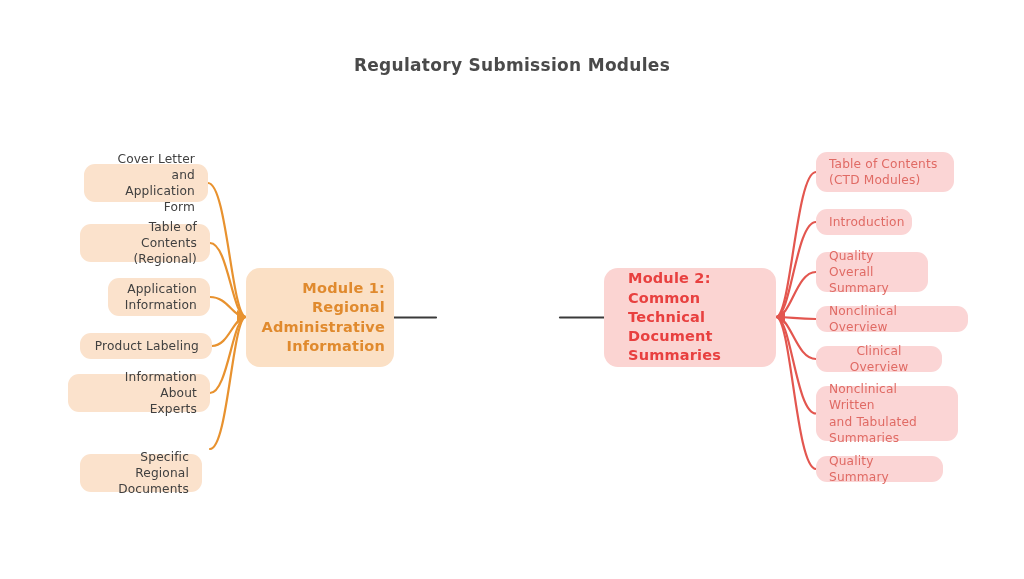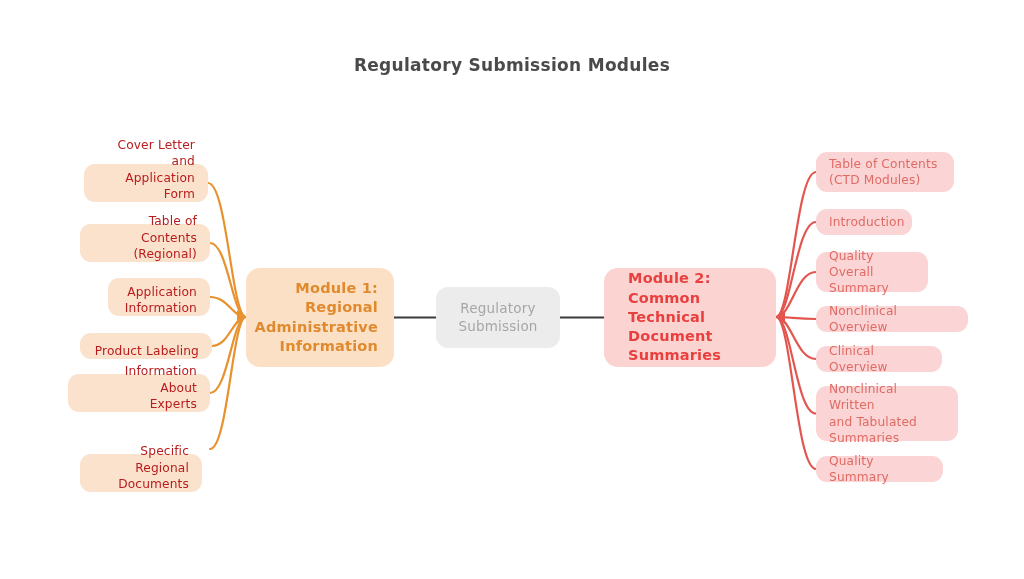--- a/index.html
+++ b/index.html
@@ -63,41 +63,40 @@
     border-radius: 14px;
     font-size: 14.5px;
     font-weight: bold;
     letter-spacing: 0.2px;
   }
   .module-left {
     background: #fbe0c5;
     color: #e08a2e;
     text-align: right;
     align-items: flex-end;
-    padding: 0 16px;
+    padding: 0 9px;
   }
   .module-right {
     background: #fbd4d2;
     color: #e8403f;
     text-align: left;
     align-items: flex-start;
     padding: 0 16px;
   }
   .leaf {
     border-radius: 11px;
     font-size: 12.2px;
     letter-spacing: 0.15px;
   }
   .leaf-left {
     background: #fbe2cc;
-    color: #b91c1c;
+    color: #404040;
     text-align: right;
     align-items: flex-end;
     padding: 0 13px;
-    justify-content: flex-end;
   }
   .leaf-right {
     background: #fbd5d5;
     color: #e06a64;
     text-align: left;
     align-items: flex-start;
     padding: 0 13px;
   }
 </style>
 </head>
@@ -120,24 +119,20 @@
       <path d="M 816 272 C 796 272, 791.2 317, 776 317" fill="none" stroke="#e3564f" stroke-width="2.2" stroke-linecap="round"></path>
       <path d="M 816 319 C 796 319, 791.2 317, 776 317" fill="none" stroke="#e3564f" stroke-width="2.2" stroke-linecap="round"></path>
       <path d="M 816 359 C 796 359, 791.2 317, 776 317" fill="none" stroke="#e3564f" stroke-width="2.2" stroke-linecap="round"></path>
       <path d="M 816 413.5 C 796 413.5, 791.2 317, 776 317" fill="none" stroke="#e3564f" stroke-width="2.2" stroke-linecap="round"></path>
       <path d="M 816 469 C 796 469, 791.2 317, 776 317" fill="none" stroke="#e3564f" stroke-width="2.2" stroke-linecap="round"></path>
       <polygon points="785,310 776,317 785,324" fill="#e3564f"></polygon>
     </svg>
 
   <div class="title">Regulatory Submission Modules</div>
 
-  <div class="node root-node" style="left: 436px; top: 287px; width: 124px; height: 61px;">
-    <span>Regulatory
-Submission</span>
-  </div>
 
   <div class="node module-node module-left" style="left: 246px; top: 268px; width: 148px; height: 99px;">
     <span>Module 1:
 Regional
 Administrative
 Information</span>
   </div>
 
   <div class="node module-node module-right" style="left: 604px; top: 268px; width: 172px; height: 99px; padding-left: 24px;">
     <span>Module 2:
@@ -156,18 +151,18 @@
     <div class="node leaf leaf-left" style="left: 68px; top: 374px; width: 142px; height: 38px; padding-left: 44px;"><span>Information About
 Experts</span></div>
     <div class="node leaf leaf-left" style="left: 80px; top: 454px; width: 122px; height: 38px; padding-left: 32px;"><span>Specific Regional
 Documents</span></div>
     <div class="node leaf leaf-right" style="left: 816px; top: 152px; width: 138px; height: 40px;"><span>Table of Contents
 (CTD Modules)</span></div>
     <div class="node leaf leaf-right" style="left: 816px; top: 209px; width: 96px; height: 26px;"><span>Introduction</span></div>
     <div class="node leaf leaf-right" style="left: 816px; top: 252px; width: 112px; height: 40px;"><span>Quality Overall
 Summary</span></div>
     <div class="node leaf leaf-right" style="left: 816px; top: 306px; width: 152px; height: 26px;"><span>Nonclinical Overview</span></div>
-    <div class="node leaf leaf-right" style="left: 816px; top: 346px; width: 126px; height: 26px;"><span>Clinical Overview</span></div>
+    <div class="node leaf leaf-right" style="left: 816px; top: 346px; width: 126px; height: 26px; text-align: center;"><span>Clinical Overview</span></div>
     <div class="node leaf leaf-right" style="left: 816px; top: 386px; width: 142px; height: 55px;"><span>Nonclinical Written
 and Tabulated
 Summaries</span></div>
     <div class="node leaf leaf-right" style="left: 816px; top: 456px; width: 127px; height: 26px;"><span>Quality Summary</span></div>
   </div>
 
 </body></html>

